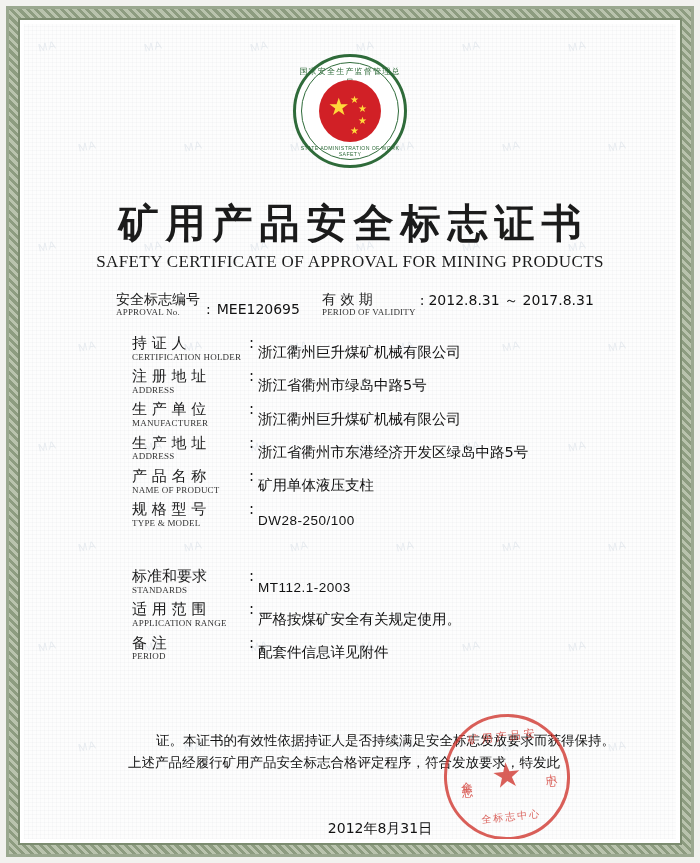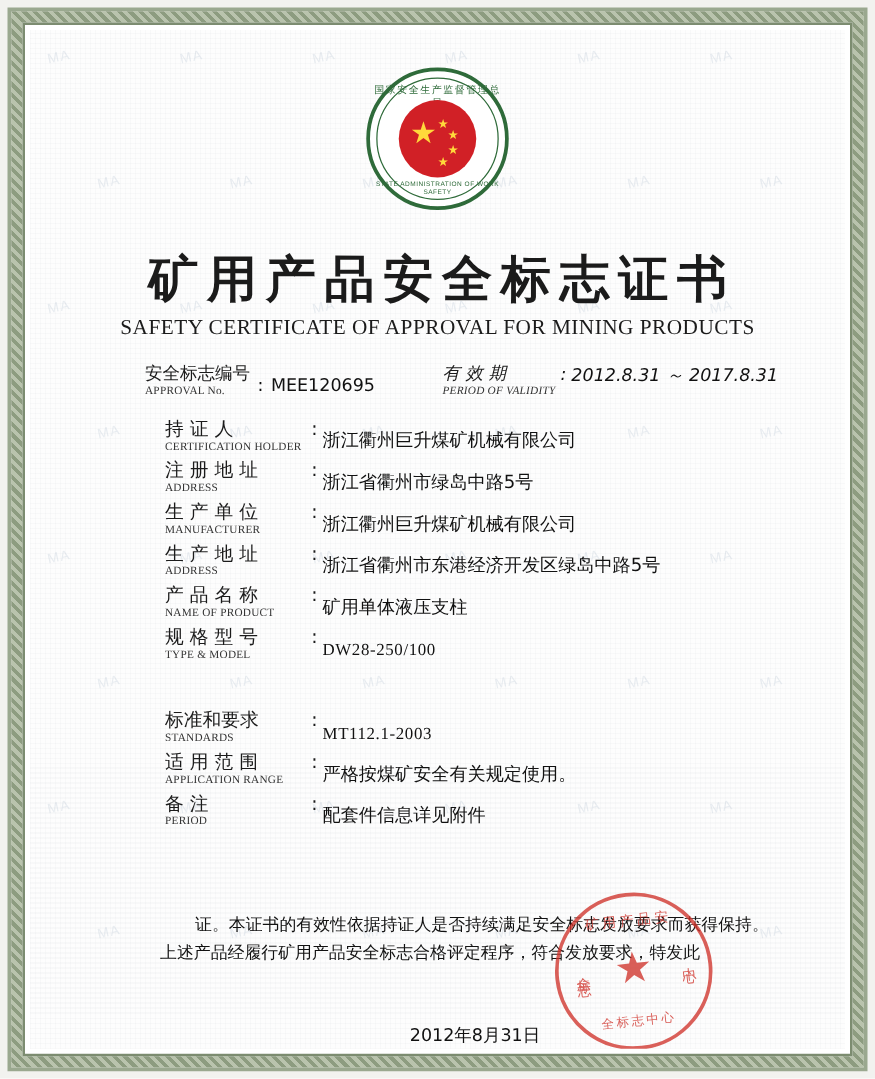--- a/index.html
+++ b/index.html
@@ -188,22 +188,21 @@
     font-family: "DejaVu Sans", sans-serif;
     font-size: 14px;
     color: #111;
     white-space: nowrap;
   }
   .approval-left { display: flex; align-items: flex-end; }
   .approval-left .val { margin-left: 6px; margin-top: 0px; }
   .approval-right {
     display: flex;
     align-items: flex-start;
-    margin-left: 54px;
-    font-style: italic;
+    margin-left: 22px;
   }
   .approval-right .val { margin-left: 4px; }
 
   
   .fields {
     position: absolute;
     top: 312px;
     left: 108px;
     right: 44px;
   }
@@ -228,21 +227,21 @@
   .field-label .lbl-cn span.colon { margin-left: 1px; }
   .field-value {
     font-family: "DejaVu Sans", sans-serif;
     font-size: 14.5px;
     color: #111;
     padding-top: 1px;
     padding-left: 4px;
     white-space: nowrap;
   }
   .field-value.mono {
-    font-family: Liberation Serif, serif;
+    font-family: Liberation Sans, sans-serif;
     font-size: 13.5px;
     letter-spacing: 0.5px;
   }
   .gap-block { height: 34px; }
 
   
   .statement {
     position: absolute;
     top: 705px;
     left: 104px;

